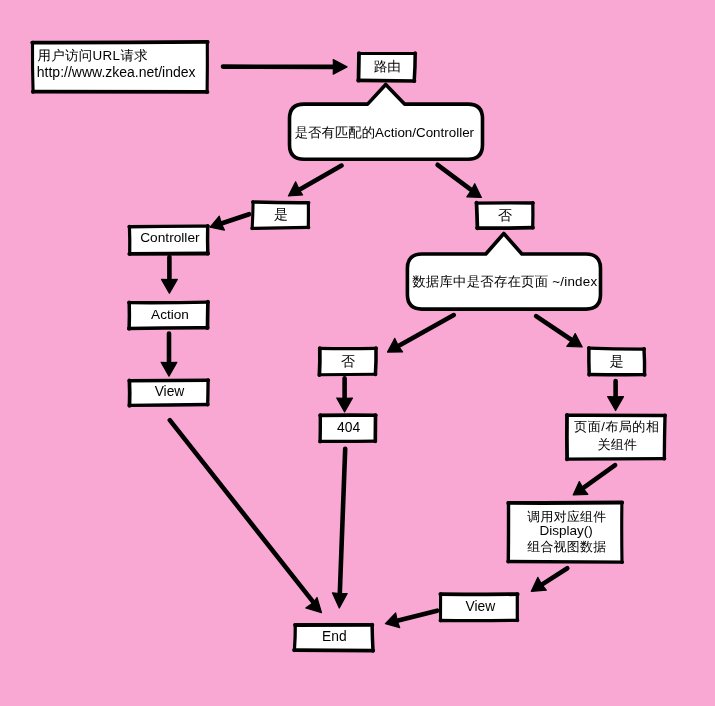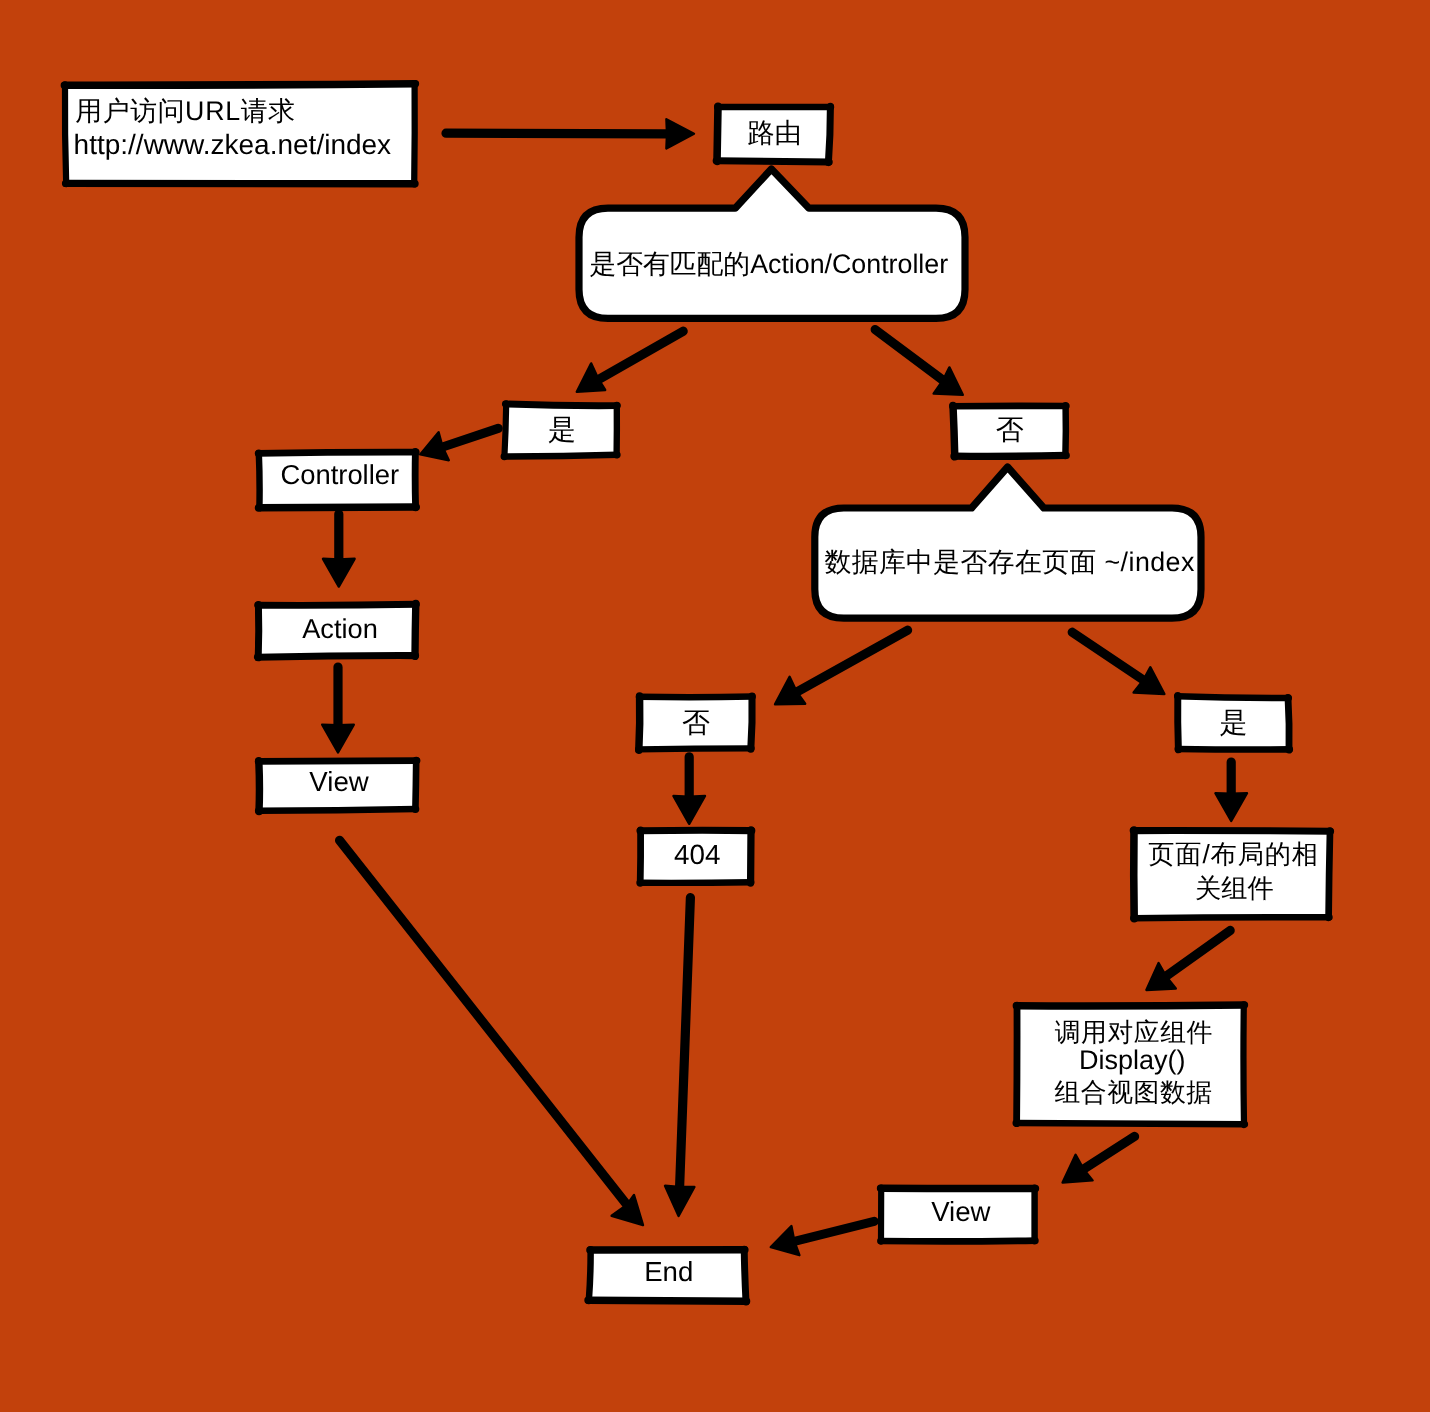--- a/index.html
+++ b/index.html
@@ -1,19 +1,19 @@
 <!DOCTYPE html>
 <html><head>
 <meta charset="utf-8">
 <title>Flowchart</title>
 <style>
   html,body{margin:0;padding:0;background:#ffffff;}
   body{width:715px;height:706px;overflow:hidden;
        font-family:"Liberation Sans","DejaVu Sans",sans-serif;}
-  #canvas{position:relative;width:715px;height:706px;background:#c2410c;}
+  #canvas{position:relative;width:715px;height:706px;background:#f9a8d4;}
   svg#flow{position:absolute;left:0;top:0;width:715px;height:706px;}
   .boxfill{fill:#ffffff;stroke:none;}
   .edge{fill:none;stroke:#000000;stroke-linecap:round;}
   .callout{fill:#ffffff;stroke:#000000;stroke-width:3.6;stroke-linejoin:round;stroke-linecap:round;}
   .aline{fill:none;stroke:#000000;stroke-width:4.6;stroke-linecap:round;}
   .ahead{fill:#000000;stroke:#000000;stroke-width:1.2;stroke-linejoin:round;}
   text{fill:#000;font-family:"Liberation Sans","DejaVu Sans",sans-serif;}
   .ta-start{text-anchor:start;}
   .ta-mid{text-anchor:middle;}
 

